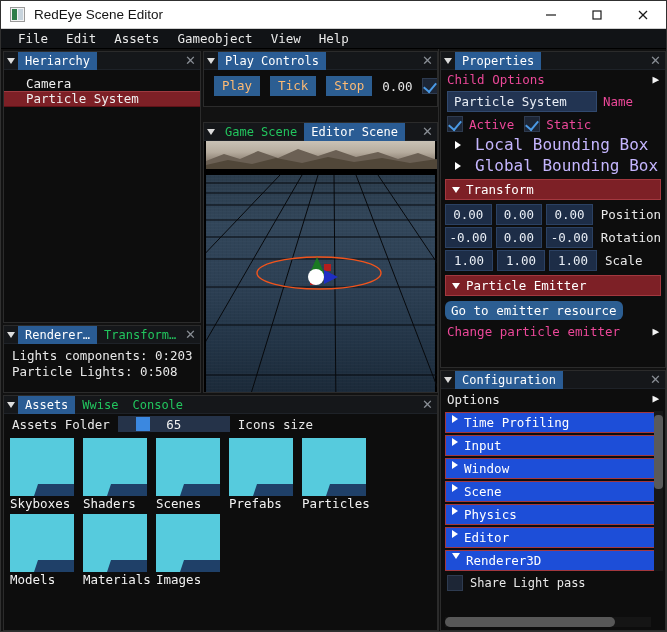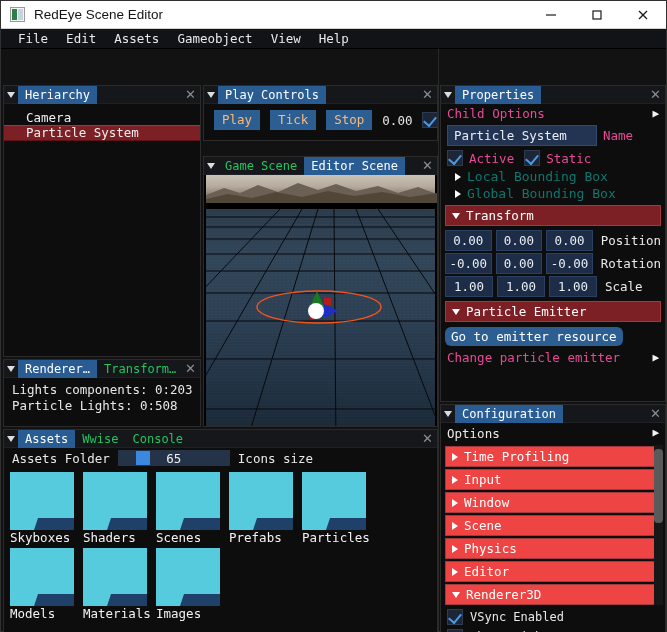--- a/index.html
+++ b/index.html
@@ -22,21 +22,21 @@
   .titlebar .tb-title{color:#141414;font-family:"Liberation Sans",sans-serif;font-size:13.5px;flex:1;}
   .wbtns{display:flex;height:28px;}
   .wbtn{width:46px;height:28px;display:flex;align-items:center;justify-content:center;color:#1a1a1a;font-family:"Liberation Sans",sans-serif;font-size:13px;}
   .wbtn svg{display:block;}
 
   
   .menubar{height:20px;background:#111316;display:flex;align-items:center;padding-left:8px;border-bottom:1px solid #000;box-sizing:border-box;}
   .menuitem{padding:0 9px;color:#eaeaea;font-size:12.5px;line-height:20px;letter-spacing:0px;}
 
   
-  .panel{position:absolute;background:#0d0d0d;border:1px solid #2b2b2b;box-sizing:border-box;overflow:hidden;margin-top:34px;}
+  .panel{position:absolute;background:#0d0d0d;border:1px solid #2b2b2b;box-sizing:border-box;overflow:hidden;}
   .panel-head{height:18px;background:#15171a;display:flex;align-items:center;position:relative;border-bottom:1px solid #1e2228;box-sizing:border-box;}
   .caret{width:14px;height:18px;display:flex;align-items:center;justify-content:center;flex:none;}
   .caret svg{display:block}
   .ptab{height:18px;line-height:18px;padding:0 7px;font-size:12px;color:#22c55e;background:transparent;white-space:nowrap;}
   .ptab.active{background:#2a5c94;color:#ffffff;}
   .pclose{position:absolute;right:4px;top:0;height:18px;line-height:17px;color:#8a8f96;font-size:13px;font-family:"Liberation Sans",sans-serif;}
   .pbody{position:absolute;left:0;right:0;top:18px;bottom:0;overflow:hidden;background:#0d0d0d;}
 
   
   #hierarchy{left:2px;top:50px;width:198px;height:272px;}
@@ -85,30 +85,30 @@
   
   #props{left:439px;top:50px;width:226px;height:317px;}
   .prow{display:flex;align-items:center;padding:2px 6px;}
   .ptext{font-size:12.5px;color:#ec4899;}
   .arrowR{margin-left:auto;color:#f3f3f3;font-size:11px;}
   .field{background:#223452;color:#e9eef5;font-size:12.5px;padding:2px 6px;border:1px solid #31496e;box-sizing:border-box;}
   .namefield{width:150px;}
   .tri{display:inline-block;width:0;height:0;margin-right:6px;}
   .tri.right{border-left:6px solid #ffffff;border-top:4px solid transparent;border-bottom:4px solid transparent;}
   .tri.down{border-top:6px solid #ffffff;border-left:4px solid transparent;border-right:4px solid transparent;}
-  .bbrow{display:flex;align-items:center;padding:1px 6px 1px 14px;font-size:13px;color:#0f766e;}
+  .bbrow{display:flex;align-items:center;padding:1px 6px 1px 14px;font-size:16px;color:#c4b5fd;gap:8px;}
   .secthead{margin:3px 4px 3px 4px;background:#7d2026;border:1px solid #a3383f;color:#ffffff;font-size:12.5px;padding:2px 6px;display:flex;align-items:center;box-sizing:border-box;}
   .vrow{display:flex;align-items:center;gap:4px;padding:1px 4px;}
   .vfield{width:48px;text-align:center;background:#1d2d47;border:1px solid #2b4163;color:#e9eef5;font-size:12.5px;padding:2px 0;box-sizing:border-box;}
   .vlabel{font-size:12.5px;color:#e9e9e9;padding-left:4px;}
   .linkbtn{background:#2c5e92;color:#ffffff;font-size:12.5px;padding:2px 6px;margin:2px 4px;display:inline-block;border-radius:6px;}
 
   
   #config{left:439px;top:369px;width:226px;height:261px;}
-  .cfgrow{margin:2px 6px 2px 4px;background:#ef4444;border:1px solid #a3383f;color:#ffffff;font-size:12.5px;padding:2px 6px;display:flex;align-items:center;box-sizing:border-box;}
+  .cfgrow{margin:2px 6px 2px 4px;background:#1d4ed8;border:1px solid #a3383f;color:#ffffff;font-size:12.5px;padding:2px 6px;display:flex;box-sizing:border-box;}
   .optline{display:flex;align-items:flex-start;font-size:12.5px;color:#eaeaea;padding:3px 6px 3px 6px;}
   .cchk{display:flex;align-items:center;gap:7px;padding:2px 6px;}
   .vscroll{position:absolute;right:2px;top:22px;width:9px;height:160px;background:#171717;}
   .vscroll .thumb{position:absolute;left:0;top:4px;width:9px;height:74px;background:#5a5a5a;border-radius:4px;}
   .hscroll{position:absolute;left:4px;right:14px;bottom:3px;height:10px;background:#151515;}
   .hscroll .thumb{position:absolute;left:0;top:0;width:170px;height:10px;background:#585858;border-radius:5px;}
   .sep{position:absolute;left:437px;top:48px;width:1px;bottom:0;background:#2b2b2b;}
 </style>
 </head>
 <body>
@@ -440,24 +440,20 @@
       </div>
       <div class="cfgrow">
         <span class="tri right"></span>
         <span>Editor</span>
       </div>
       <div class="cfgrow">
         <span class="tri down"></span>
         <span>Renderer3D</span>
       </div>
       <div class="cchk">
-        <span class="chk on"></span>
-        <span>VSync Enabled</span>
-      </div>
-      <div class="cchk">
         <span class="chk"></span>
         <span>Share Light pass</span>
       </div>
       <div class="vscroll">
         <div class="thumb"></div>
       </div>
       <div class="hscroll">
         <div class="thumb"></div>
       </div>
     </div>

